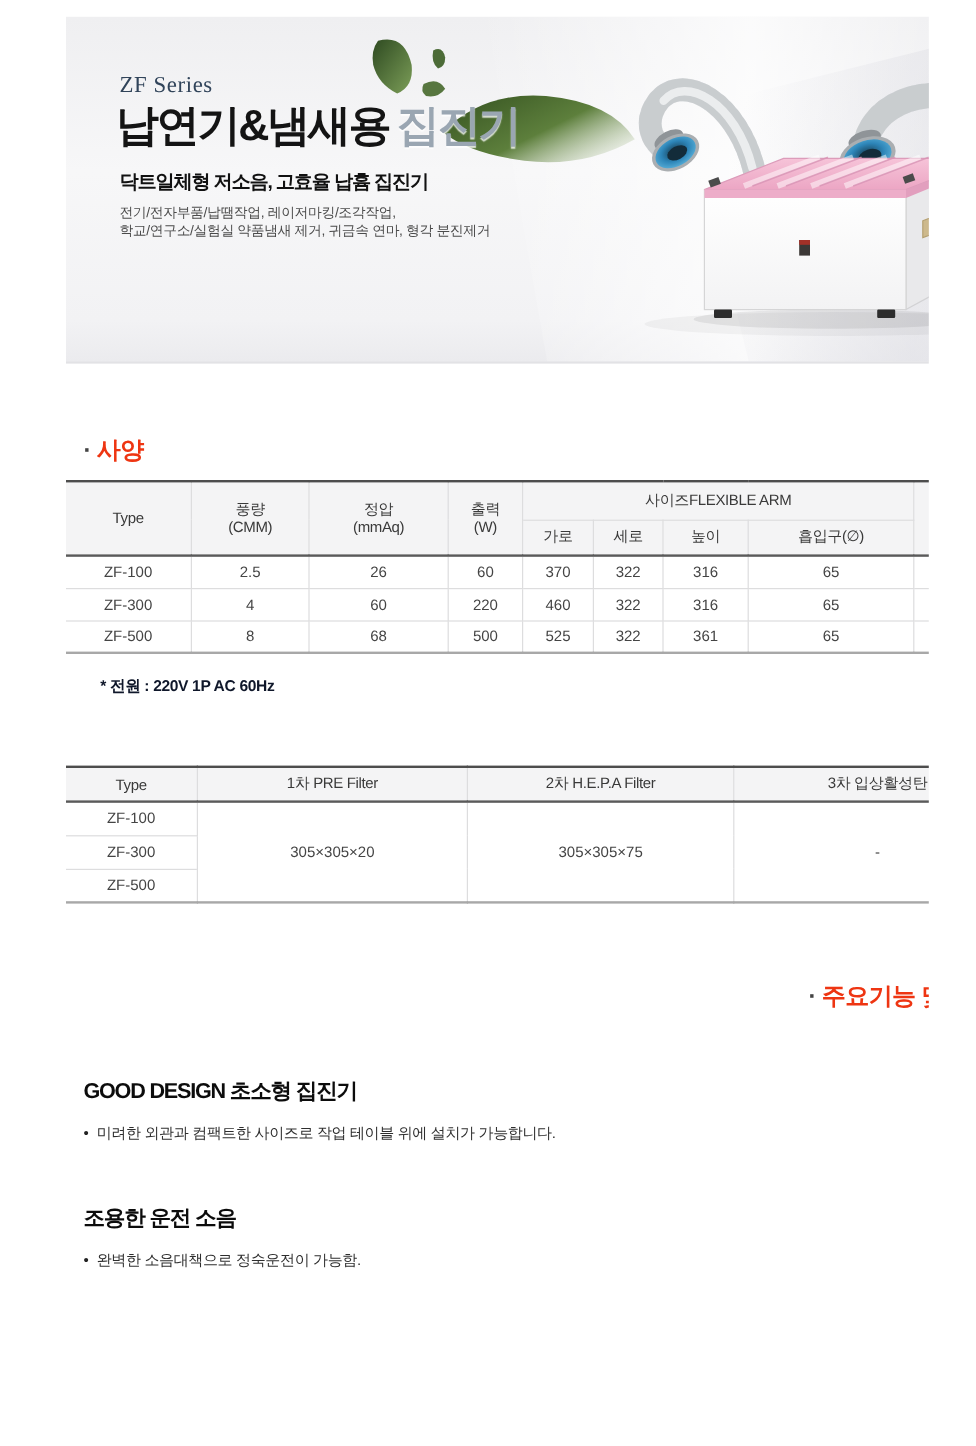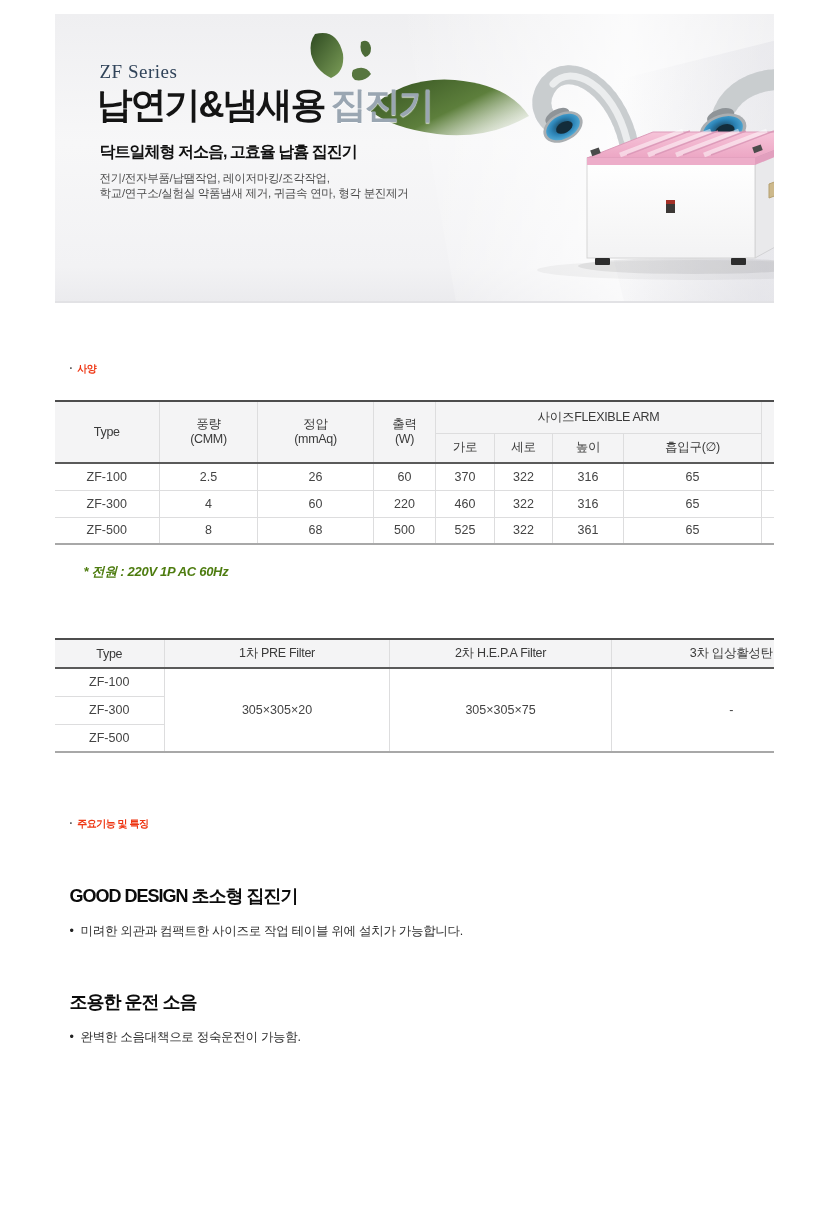--- a/index.html
+++ b/index.html
@@ -23,21 +23,21 @@
             letter-spacing:-2px; color:#141414; z-index:4; white-space:nowrap; }
   .main-title .accent { color:#9aa6b2; margin-left:6px; text-shadow:0 1px 1px rgba(255,255,255,.8); }
   .subtitle { position:absolute; left:45px; top:128px; font-size:16px; font-weight:bold;
             letter-spacing:-1px; color:#111; z-index:4; }
   .desc { position:absolute; left:45px; top:157px; font-size:11.5px; line-height:15px;
             color:#4b4b4b; letter-spacing:-0.3px; z-index:4; }
   .decor-svg { position:absolute; z-index:2; }
   .product-svg { position:absolute; left:462px; top:18px; width:340px; height:252px; z-index:3; }
 
   
-  .sec-title { position:absolute; font-size:10px; font-weight:bold; letter-spacing:-0.5px; }
+  .sec-title { position:absolute; font-size:20px; font-weight:bold; letter-spacing:-0.5px;text-align:right; }
   .sec-title .dot { color:#444; margin-right:5px; font-weight:bold; }
   .sec-title .red { color:#ee3512; }
   #spec-title { left:30px; top:362px; }
 
   
   table { border-collapse:collapse; table-layout:fixed; font-size:12.5px; color:#444; background:#fff; }
   .spec-table  { position:absolute; left:15px; top:400px; width:796px;
                  border-top:2px solid #4d4d4d; border-bottom:2px solid #a8a8a8; }
   .filter-table{ position:absolute; left:15px; top:638px; width:796px;
                  border-top:2px solid #4d4d4d; border-bottom:2px solid #a8a8a8; }
@@ -48,21 +48,21 @@
   tr > *:last-child  { border-right:none; }
   thead tr:first-child > * { border-top:none; }
   .spec-table thead tr:first-child th { height:32px; }
   .spec-table thead tr:last-child th { height:30px; }
   .spec-table tbody td { height:27px; background:#fff; }
   .th-2line span { display:block; line-height:15px; }
   .filter-table thead th { height:29px; }
   .filter-table tbody td { height:28px; }
 
   .power-note { position:absolute; left:44px; top:563px; font-size:13px; font-weight:bold;
-                color:#4d7c0f; letter-spacing:-0.3px;font-style:italic; }
+                color:#0f172a; letter-spacing:-0.3px; }
 
   
   .features { position:absolute; left:30px; top:817px; width:762px; }
   .feature-block { margin-top:0; }
   .feature-heading { font-size:18px; font-weight:bold; color:#0c0c0c; letter-spacing:-1px; }
   .fh-1 { margin-top:16px; }
   .fh-2 { margin-top:49px; }
   .fh-3 { margin-top:53px; }
   .bullets { margin-top:13px; }
   .bullet-line { font-size:12.5px; color:#2e2e2e; line-height:20px; letter-spacing:-0.3px;

